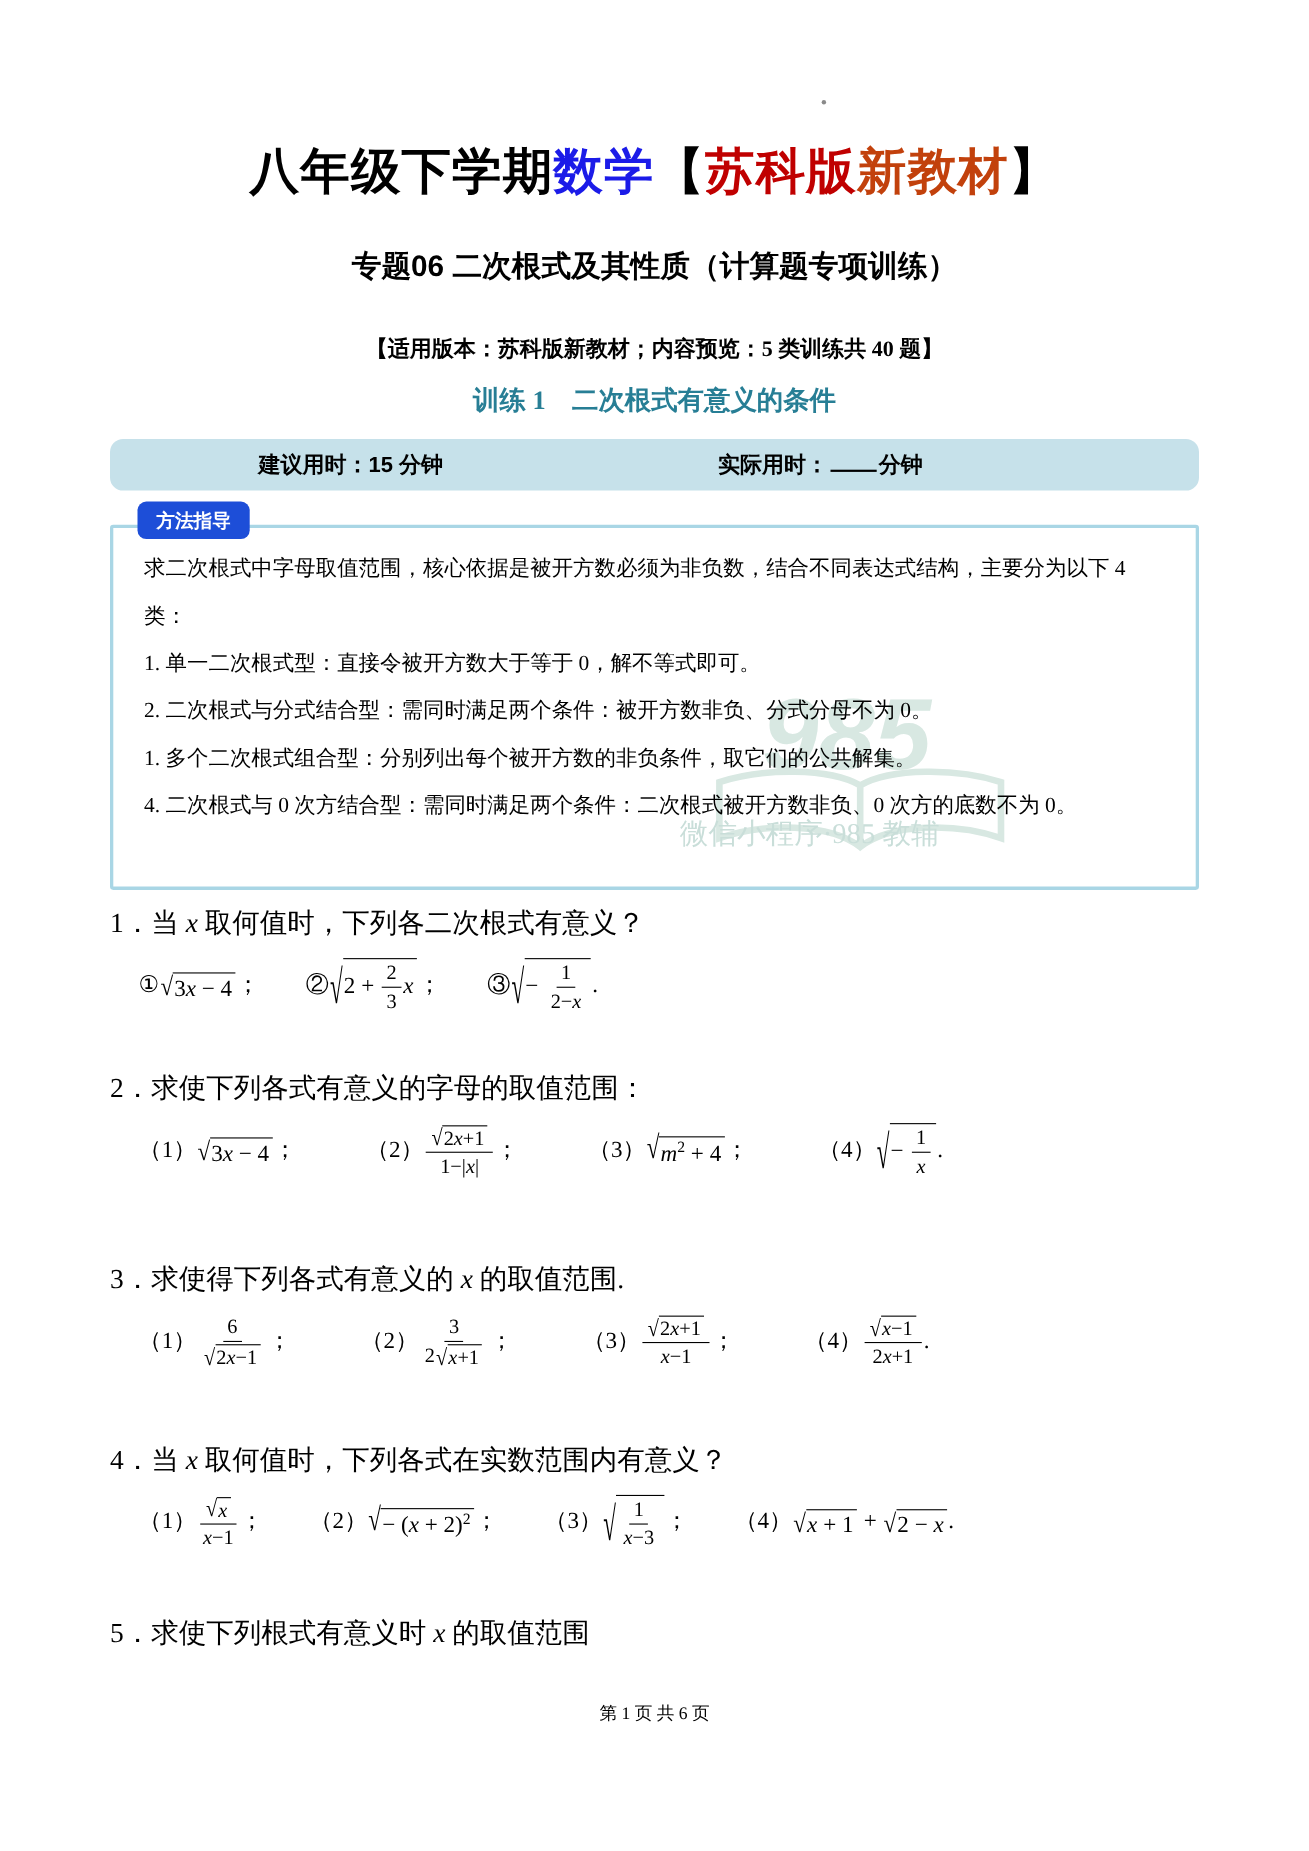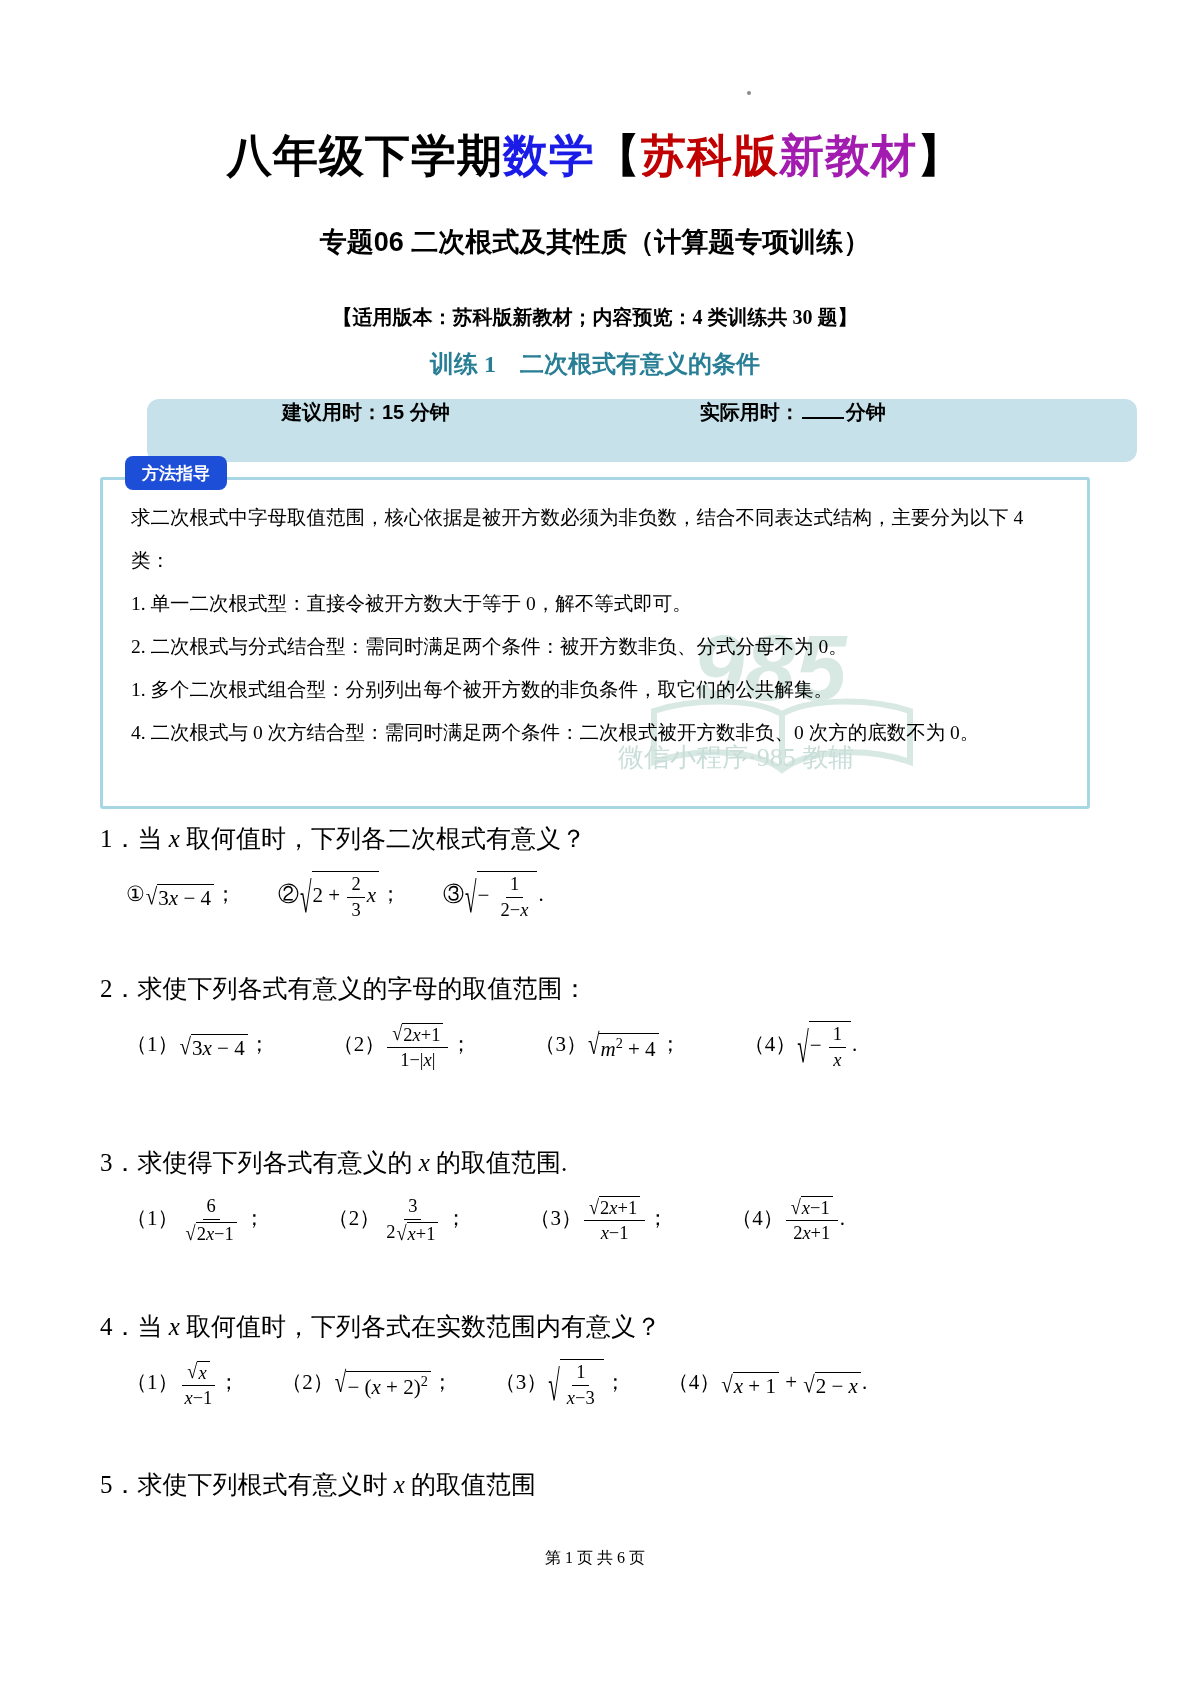--- a/index.html
+++ b/index.html
@@ -12,23 +12,23 @@
            font-family:"Liberation Sans","DejaVu Sans",sans-serif; font-weight:900;
            font-size:45px; letter-spacing:1px; }
   .subtitle { position:absolute; left:0; right:0; top:224px; margin:0; text-align:center;
               font-family:"Liberation Sans","DejaVu Sans",sans-serif; font-weight:800; font-size:27px; }
   .info-line { position:absolute; left:0; right:0; top:304px; text-align:center;
                font-weight:700; font-size:20px; }
   .section-heading { position:absolute; left:0; right:0; top:348px; text-align:center;
                      font-family:Liberation Serif, serif; font-weight:800;
                      font-size:24px; color:#277E95; }
 
-  .banner { position:absolute; left:100px; top:399px; width:990px; height:63px;
-            background:#C6E1EA; border-radius:12px; display:flex; align-items:flex-start;
-            font-family:"Liberation Sans","DejaVu Sans",sans-serif; font-weight:700; font-size:20px;margin-left:47px; }
+  .banner { position:absolute; left:100px; top:399px; width:990px; height:47px;
+            background:#C6E1EA; border-radius:12px; display:flex; align-items:center;
+            font-family:"Liberation Sans","DejaVu Sans",sans-serif; font-weight:700; font-size:20px; }
   .banner-left { margin-left:135px; }
   .banner-right { margin-left:250px; }
   .blank { display:inline-block; width:42px; border-bottom:2.5px solid #000; margin:0 2px; }
 
   .method-tab { position:absolute; left:125px; top:456px; width:102px; height:34px;
                 background:#1d4ed8; color:#fff; border-radius:8px; display:flex; align-items:center;
                 justify-content:center; font-family:"Liberation Sans","DejaVu Sans",sans-serif;
                 font-weight:700; font-size:17px; z-index:3; }
   .method-box { position:absolute; left:100px; top:477px; width:990px; height:332px; box-sizing:border-box;
                 border:3.5px solid #A9D6E5; border-radius:3px; background:transparent; z-index:1;
@@ -62,25 +62,25 @@
 
   .footer { position:absolute; left:0; right:0; top:1548px; text-align:center; font-size:16px; }
 </style>
 </head>
 <body>
 
 <div class="page">
 
   <span class="speck"></span>
 
-  <h1 class="title"><span style="color: rgb(0, 0, 0);">八年级下学期</span><span style="color: rgb(27, 27, 232);">数学</span><span style="color: rgb(0, 0, 0);">【</span><span style="color: rgb(192, 0, 0);">苏科版</span><span style="color: #a21caf;">新教材</span><span style="color: rgb(0, 0, 0);">】</span></h1>
+  <h1 class="title"><span style="color: rgb(0, 0, 0);">八年级下学期</span><span style="color: rgb(27, 27, 232);">数学</span><span style="color: rgb(0, 0, 0);">【</span><span style="color: rgb(192, 0, 0);">苏科版</span><span style="color: #c2410c;">新教材</span><span style="color: rgb(0, 0, 0);">】</span></h1>
 
   <h2 class="subtitle">专题06 二次根式及其性质（计算题专项训练）</h2>
 
-  <div class="info-line">【适用版本：苏科版新教材；内容预览：4 类训练共 30 题】</div>
+  <div class="info-line">【适用版本：苏科版新教材；内容预览：5 类训练共 40 题】</div>
 
   <div class="section-heading">训练 1　二次根式有意义的条件</div>
 
   <div class="banner">
     <span class="banner-left">建议用时：15 分钟</span>
     <span class="banner-right"><span>实际用时：</span><span class="blank"></span><span>分钟</span></span>
   </div>
 
   <div class="wm-num">985</div>
   <svg class="wm-book" width="300" height="90" viewBox="0 0 300 90">

